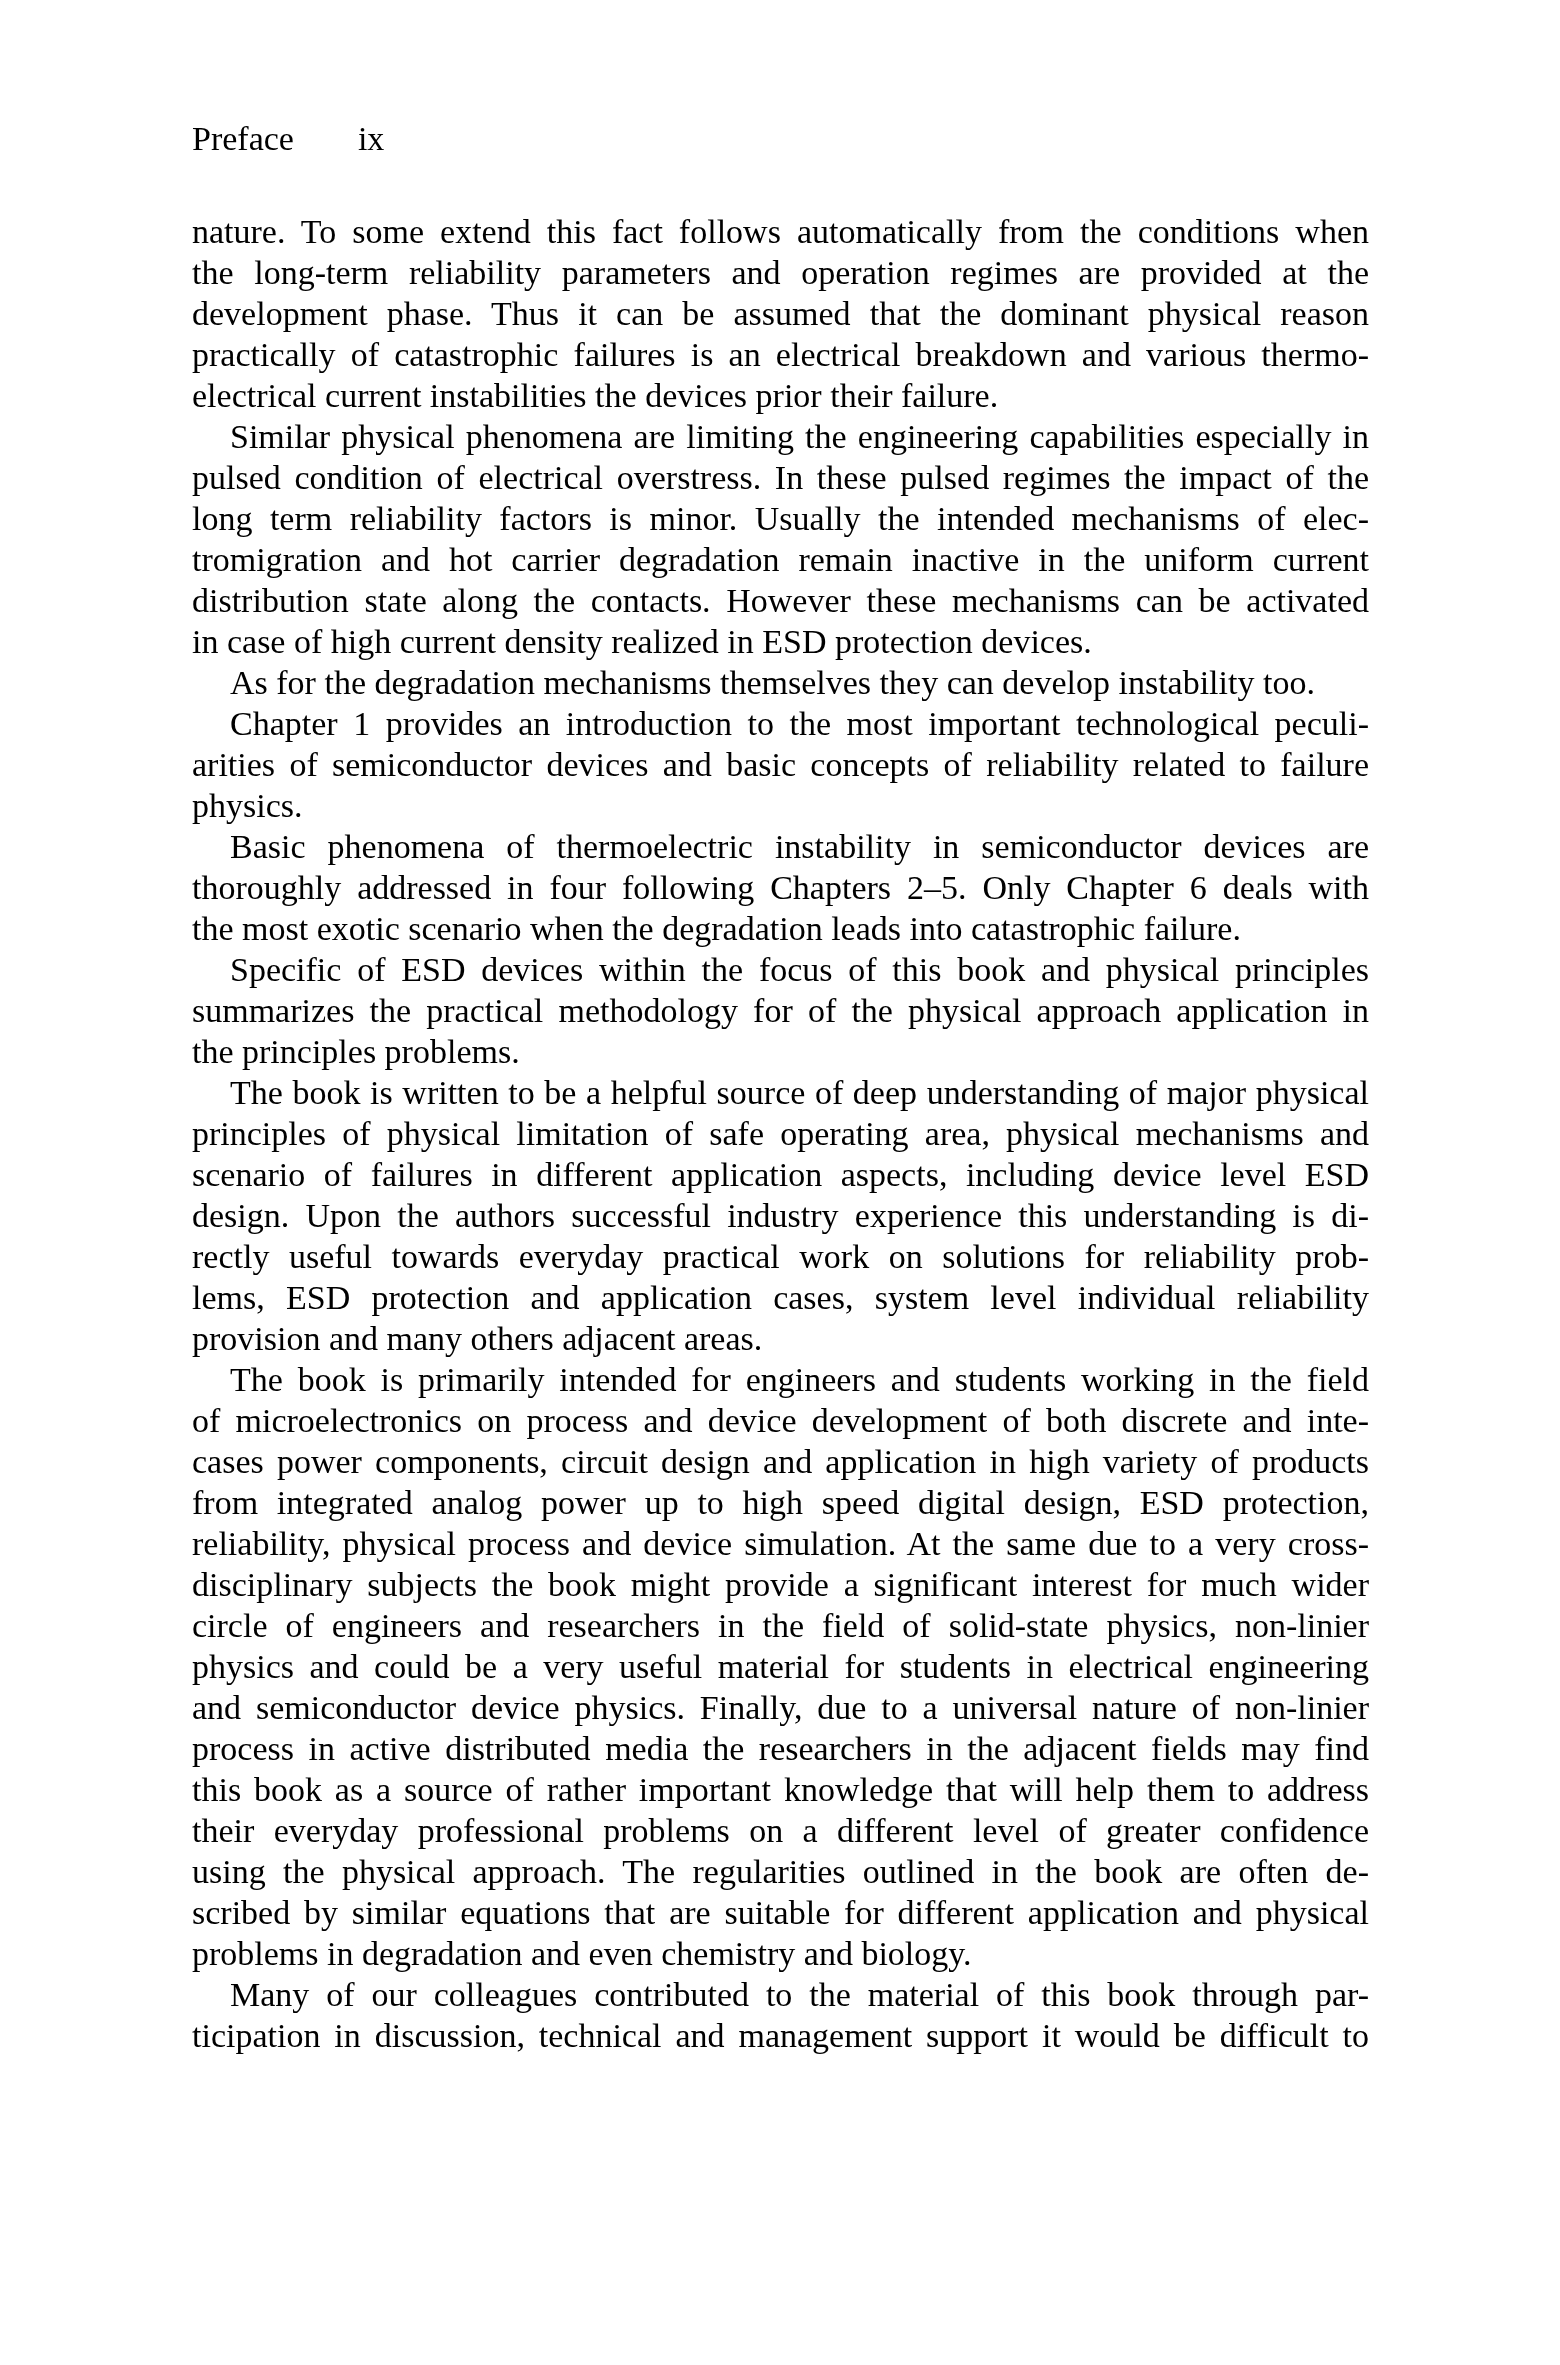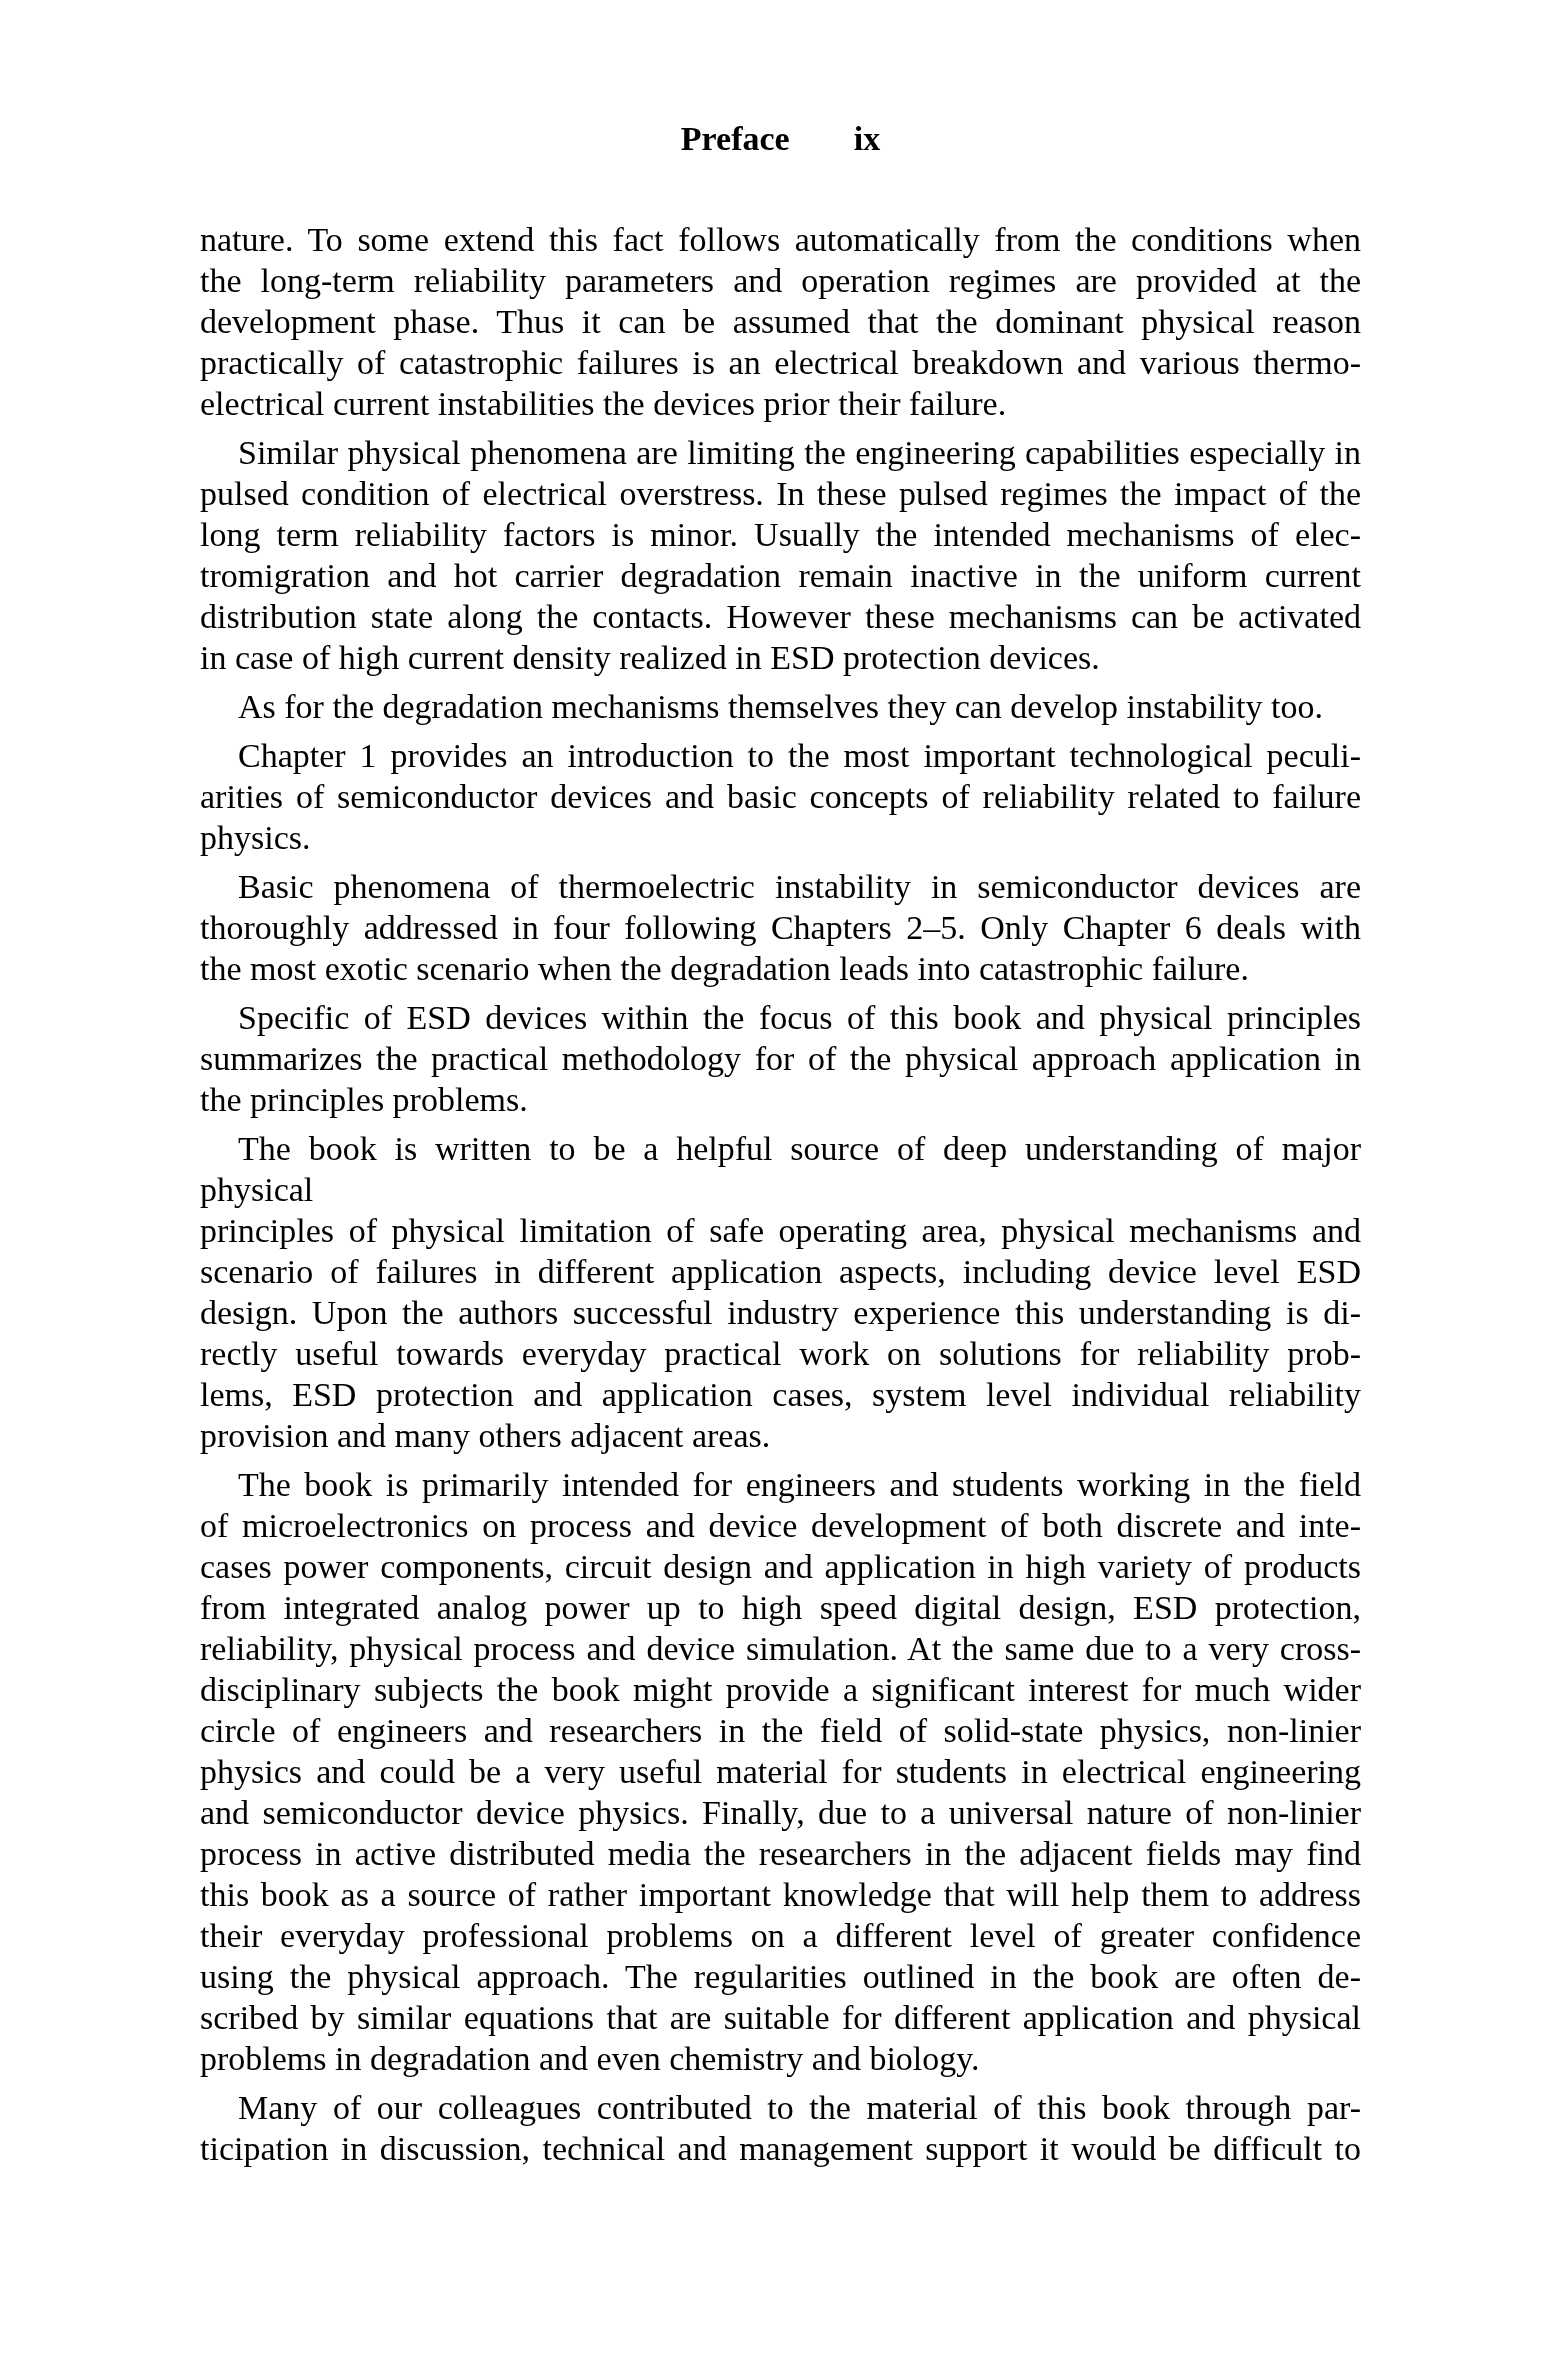--- a/index.html
+++ b/index.html
@@ -14,40 +14,39 @@
     background: #ffffff;
     font-family: "Liberation Serif", "DejaVu Serif", serif;
     color: #000000;
     overflow: hidden;
   }
   .running-header {
     position: absolute;
     left: 192px;
     top: 118px;
     width: 1177px;
-    text-align: center;
+    text-align: left;
     font-size: 34px;
     line-height: 41px;
     white-space: nowrap;
-    font-weight: bold;
   }
   .running-header .pagenum {
     display: inline-block;
     margin-left: 64px;
   }
   .page-body {
     position: absolute;
     left: 192px;
     top: 211px;
     width: 1177px;
     font-size: 34px;
     line-height: 41px;
   }
   .para {
-    margin: 8px;
+    margin: 0;
     padding: 0;
   }
   .line {
     text-align: justify;
     text-align-last: justify;
     text-justify: inter-word;
     white-space: normal;
   }
   .line.endline {
     text-align-last: left;

